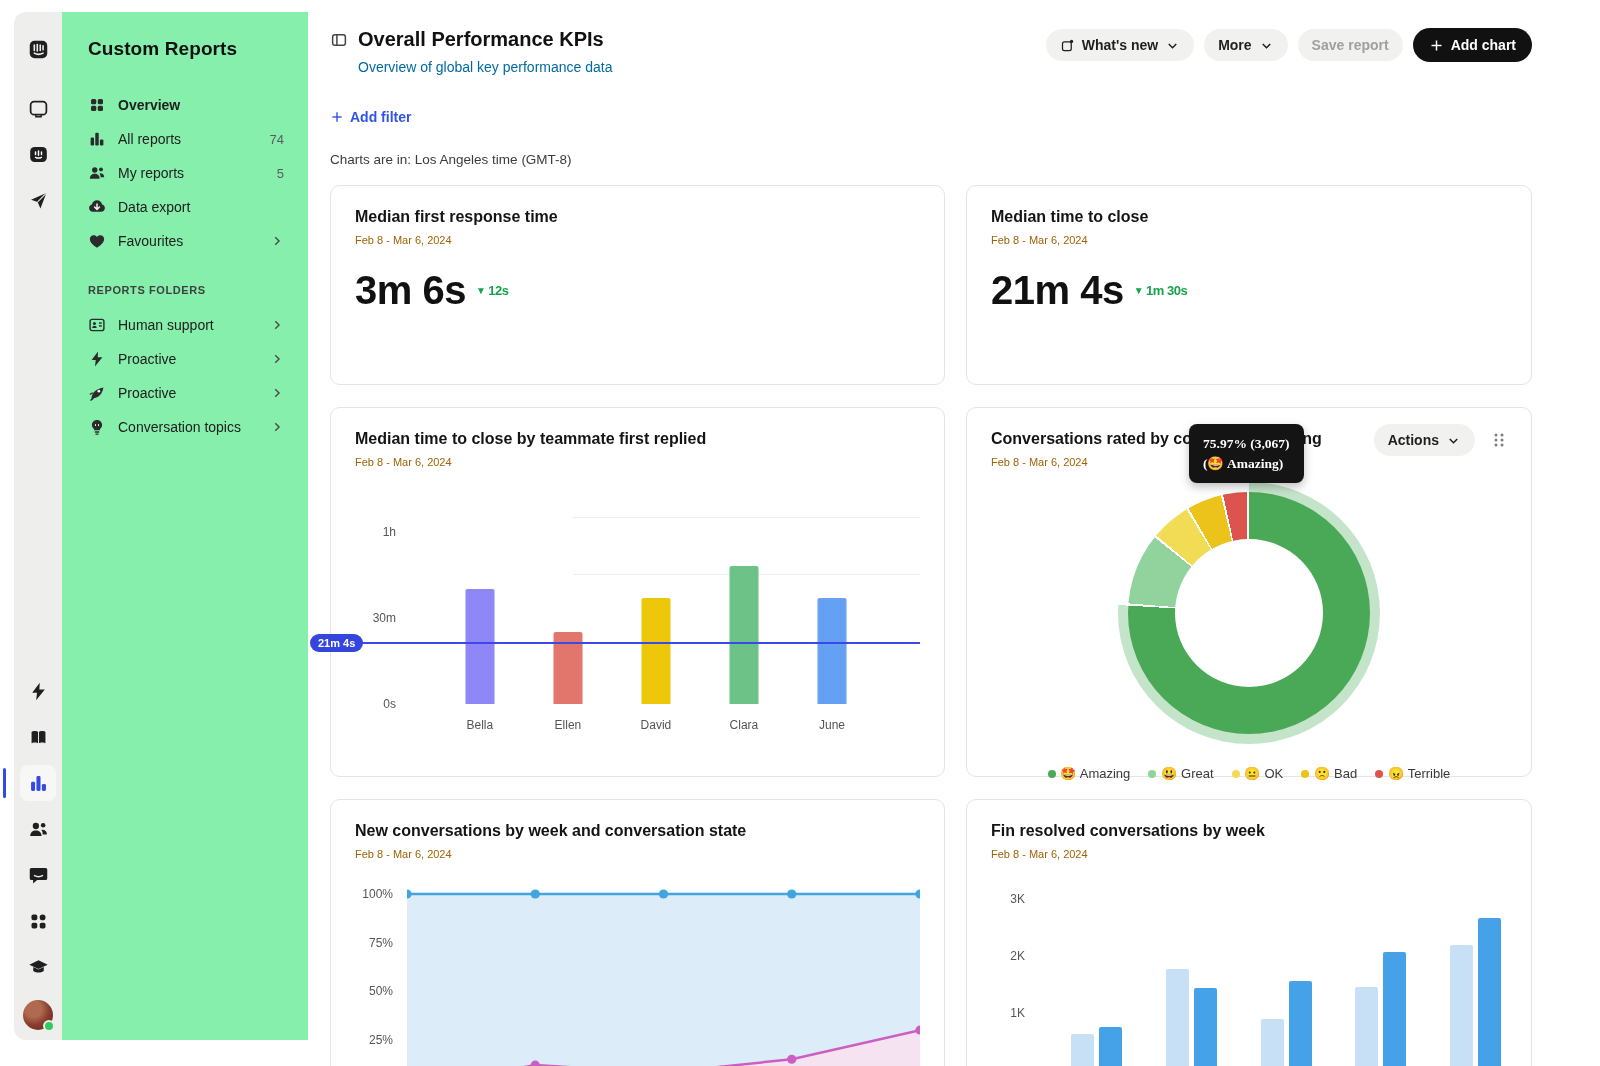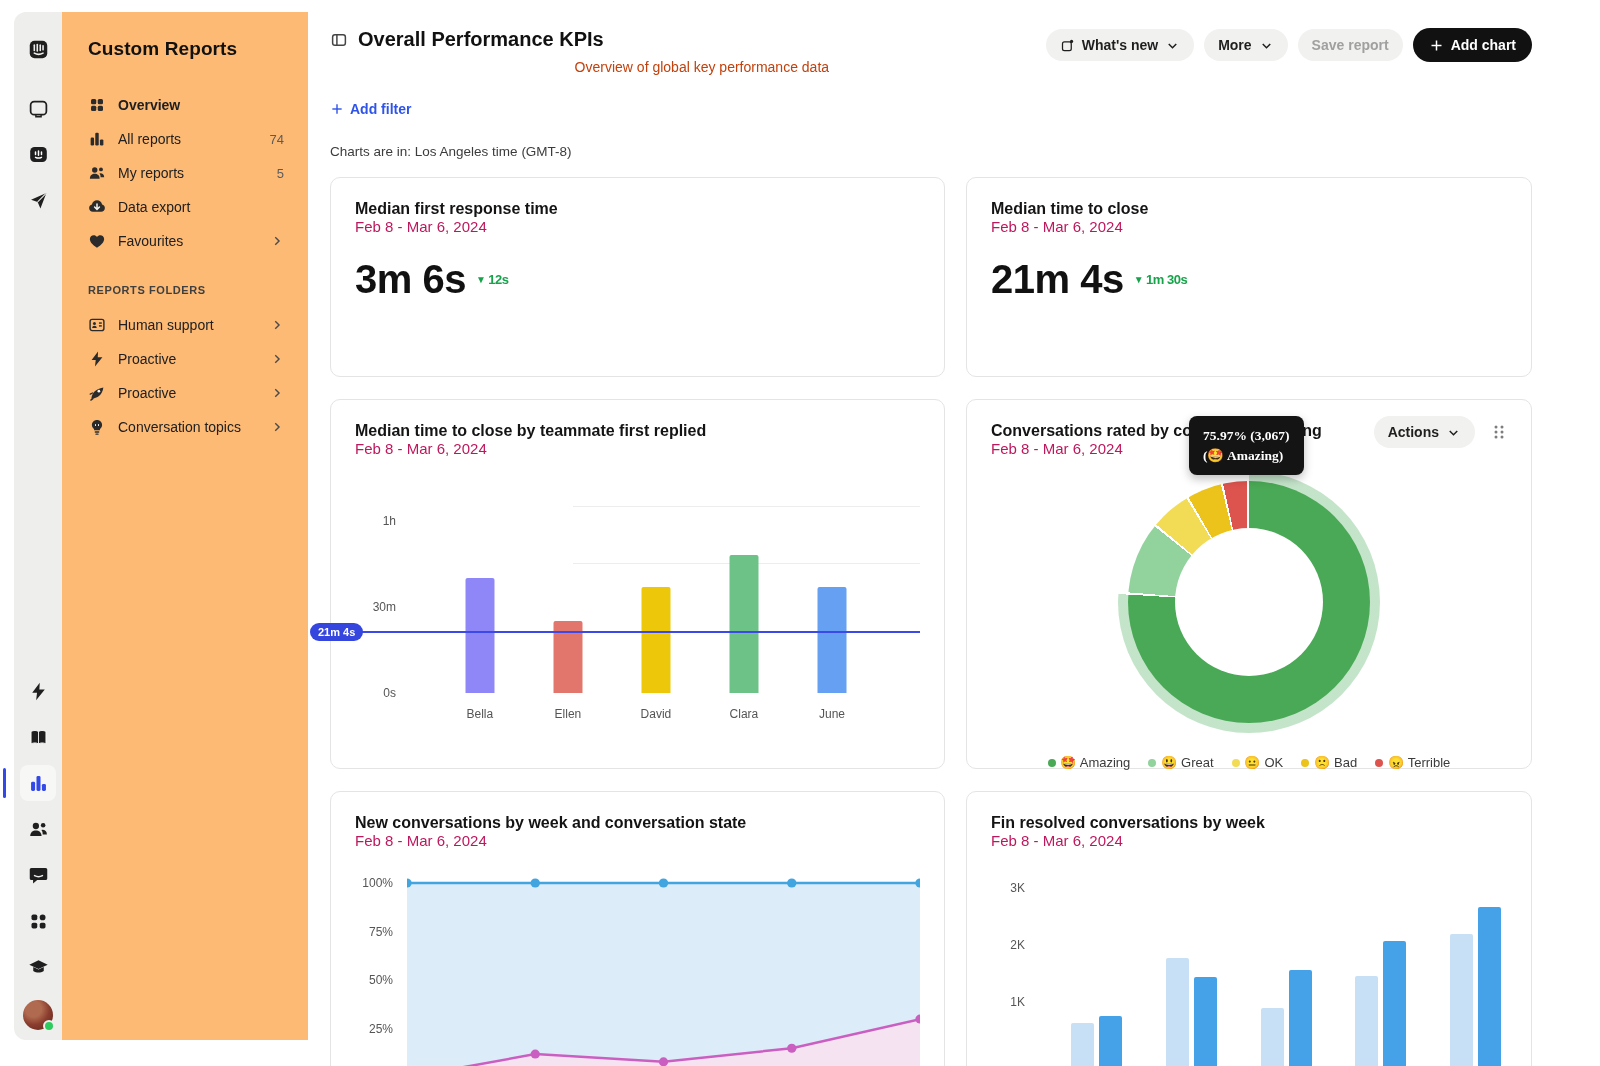--- a/index.html
+++ b/index.html
@@ -19,21 +19,21 @@
   .rail-ico.active::before { content:""; position:absolute; left:-17px; top:3px; width:3px; height:30px;
     background:#3349e7; border-radius:2px; }
   .rail-spacer { flex:1; }
   .avatar-wrap { width:30px; height:30px; border-radius:50%; margin-top:10px; position:relative;
     background:radial-gradient(circle at 35% 30%, #b06a4f 0 28%, #8a3d2e 55%, #5d241c 100%); }
   .presence { position:absolute; right:-2px; bottom:-2px; width:12px; height:12px; border-radius:50%;
     background:#2ecc5e; border:2px solid #eeeeec; }
 
   
   .sidebar { position:absolute; left:62px; top:12px; width:246px; height:1028px;
-    background:#fdba74; padding:26px 24px 0 26px; }
+    background:#86efac; padding:26px 24px 0 26px; }
   .sidebar h1 { font-size:19px; font-weight:bold; letter-spacing:.1px; margin-bottom:28px; color:#111; }
   .side-item { display:flex; align-items:center; height:34px; font-size:14px; color:#202020;
     cursor:pointer; border-radius:8px; }
   .side-item .ic { width:18px; height:18px; margin-right:12px; color:#2b2b2b; flex:none; display:flex; }
   .side-item .ic svg { width:18px; height:18px; }
   .side-item .lbl { flex:1; }
   .side-item.active .lbl { font-weight:bold; }
   .side-item .count { font-size:13px; color:#5c5c5c; }
   .side-item .chev { color:#4a4a4a; display:flex; }
   .side-item .chev svg { width:14px; height:14px; }
@@ -42,40 +42,40 @@
 
   
   .main { position:absolute; left:308px; top:0; width:1292px; height:1066px; background:#fff;
     padding:28px 68px 7px 22px; }
   .hdr-row { display:flex; align-items:flex-start; }
   .hdr-left { flex:1; }
   .title-line { display:flex; align-items:center; gap:10px; }
   .panel-ic { color:#454545; display:flex; cursor:pointer; }
   .panel-ic svg { width:18px; height:18px; }
   .page-title { font-size:20px; font-weight:bold; color:#111; }
-  .page-sub { font-size:14px; color:#c2410c; margin:8px 0 4px 28px;text-align:center; }
+  .page-sub { font-size:14px; color:#0369a1; margin:8px 0 12px 28px; }
   .hdr-btns { display:flex; gap:10px; align-items:center; }
   .btn { height:32px; border:none; border-radius:16px; padding:0 14px; font-size:14px; font-weight:bold;
     display:flex; align-items:center; gap:7px; background:#f1f1ef; color:#1f1f1f; cursor:pointer;
     font-family:"Liberation Sans", sans-serif; }
   .btn svg { width:15px; height:15px; }
   .btn.disabled { color:#a0a0a0; cursor:default; }
   .btn.dark { background:#111; color:#fff; border-radius:17px; height:34px; padding:0 16px; }
   .add-filter { display:inline-flex; align-items:center; gap:6px; color:#2f54e8; font-size:14px;
     font-weight:bold; margin:22px 0 0 0; cursor:pointer; }
   .add-filter svg { width:14px; height:14px; }
   .tz-line { margin-top:24px; font-size:13.5px; color:#3c3c3c; }
   .tz-line a { color:#3c3c3c; cursor:pointer; }
 
   
   .grid { margin-top:18px; display:grid; grid-template-columns:615px 566px; gap:22px 21px; }
   .card { background:#fff; border:1px solid #e4e4e4; border-radius:10px; padding:22px 24px;
     position:relative; }
   .card h3 { font-size:16px; font-weight:bold; color:#141414; }
-  .card .date { font-size:15px; color:#be185d; }
+  .card .date { font-size:11px; color:#a16207; margin-top:8px; }
   .kpi-card { height:200px; }
   .kpi-val { font-size:40px; font-weight:600; letter-spacing:-.5px; color:#111; margin-top:22px;
     display:flex; align-items:center; gap:10px; }
   .delta { font-size:13px; font-weight:bold; color:#16a34a; display:flex; align-items:center; gap:3px; }
   .delta .tri { font-size:10px; }
 
   
   .chart-card { height:370px; }
   .barplot { position:relative; height:192px; margin:44px 0 0 55px; }
   .gridline { position:absolute; left:32%; right:0; height:1px; background:#ededed; }

